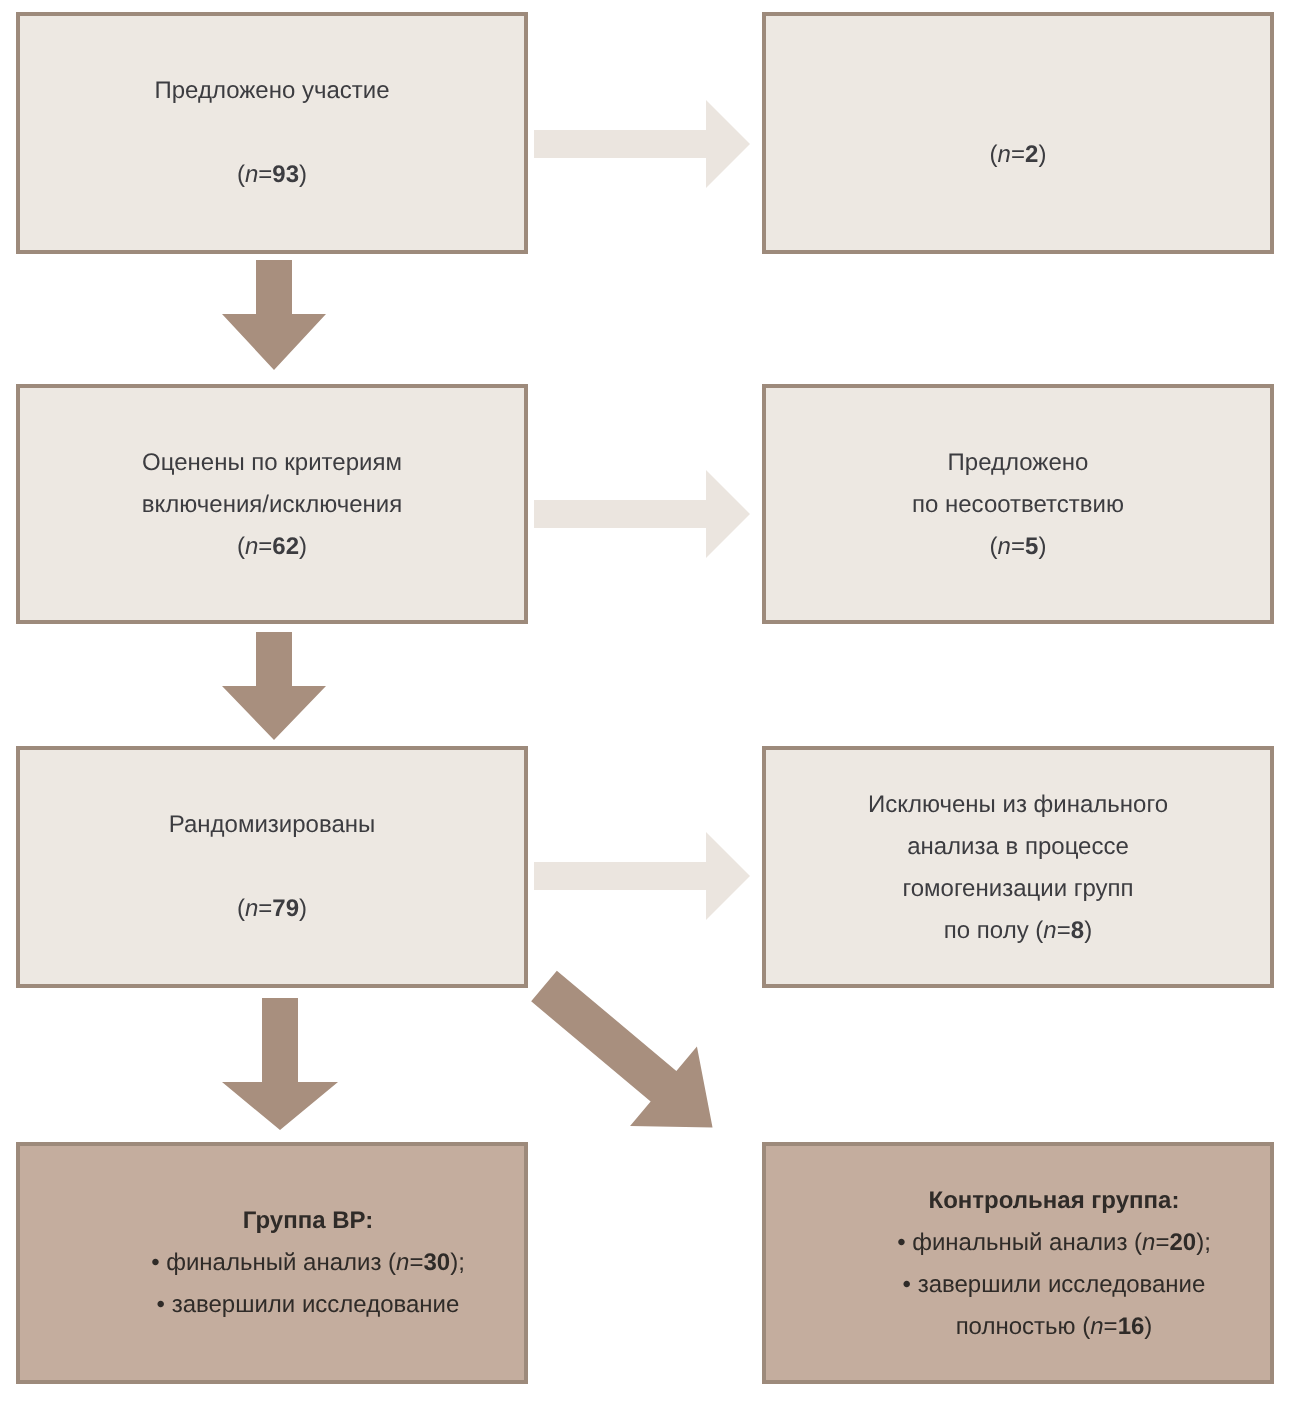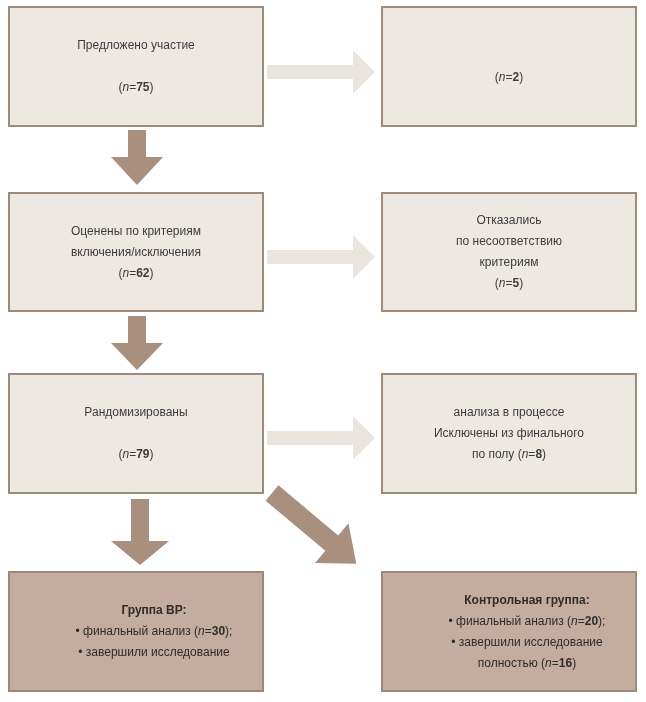--- a/index.html
+++ b/index.html
@@ -56,50 +56,50 @@
     <polygon fill="var(--arrow-dark)" points="131,499 149,499 149,541 169,541 140,565 111,541 131,541"></polygon>
 
     <g transform="translate(272 493) rotate(40)">
       <polygon fill="var(--arrow-dark)" points="0,-10 78,-10 78,-26 110,0 78,26 78,10 0,10"></polygon>
     </g>
   </svg>
 
   <div class="box light cl r1">
       <div class="bx-line"><span>Предложено участие</span></div>
       <div class="bx-line"></div>
-      <div class="bx-line"><span>(</span><span class="it">n</span><span>=</span><span class="bd">75</span><span>)</span></div>
+      <div class="bx-line"><span>(</span><span class="it">n</span><span>=</span><span class="bd">93</span><span>)</span></div>
     </div>
 
   <div class="box light cr r1">
       <div class="bx-line"></div>
       <div class="bx-line"><span>(</span><span class="it">n</span><span>=</span><span class="bd">2</span><span>)</span></div>
     </div>
 
   <div class="box light cl r2">
       <div class="bx-line"><span>Оценены по критериям</span></div>
       <div class="bx-line"><span>включения/исключения</span></div>
       <div class="bx-line"><span>(</span><span class="it">n</span><span>=</span><span class="bd">62</span><span>)</span></div>
     </div>
 
   <div class="box light cr r2">
-      <div class="bx-line"><span>Отказались</span></div>
+      <div class="bx-line"><span>Предложено</span></div>
       <div class="bx-line"><span>по несоответствию</span></div>
-      <div class="bx-line"><span>критериям</span></div>
       <div class="bx-line"><span>(</span><span class="it">n</span><span>=</span><span class="bd">5</span><span>)</span></div>
     </div>
 
   <div class="box light cl r3">
       <div class="bx-line"><span>Рандомизированы</span></div>
       <div class="bx-line"></div>
       <div class="bx-line"><span>(</span><span class="it">n</span><span>=</span><span class="bd">79</span><span>)</span></div>
     </div>
 
   <div class="box light cr r3">
+      <div class="bx-line"><span>Исключены из финального</span></div>
       <div class="bx-line"><span>анализа в процессе</span></div>
-      <div class="bx-line"><span>Исключены из финального</span></div>
+      <div class="bx-line"><span>гомогенизации групп</span></div>
       <div class="bx-line"><span>по полу (</span><span class="it">n</span><span>=</span><span class="bd">8</span><span>)</span></div>
     </div>
 
   <div class="box dark cl r4">
       <div class="bx-line"><span class="bd">Группа ВР:</span></div>
       <div class="bx-line"><span>• финальный анализ (</span><span class="it">n</span><span>=</span><span class="bd">30</span><span>);</span></div>
       <div class="bx-line"><span>• завершили исследование</span></div>
     </div>
 
   <div class="box dark cr r4">

